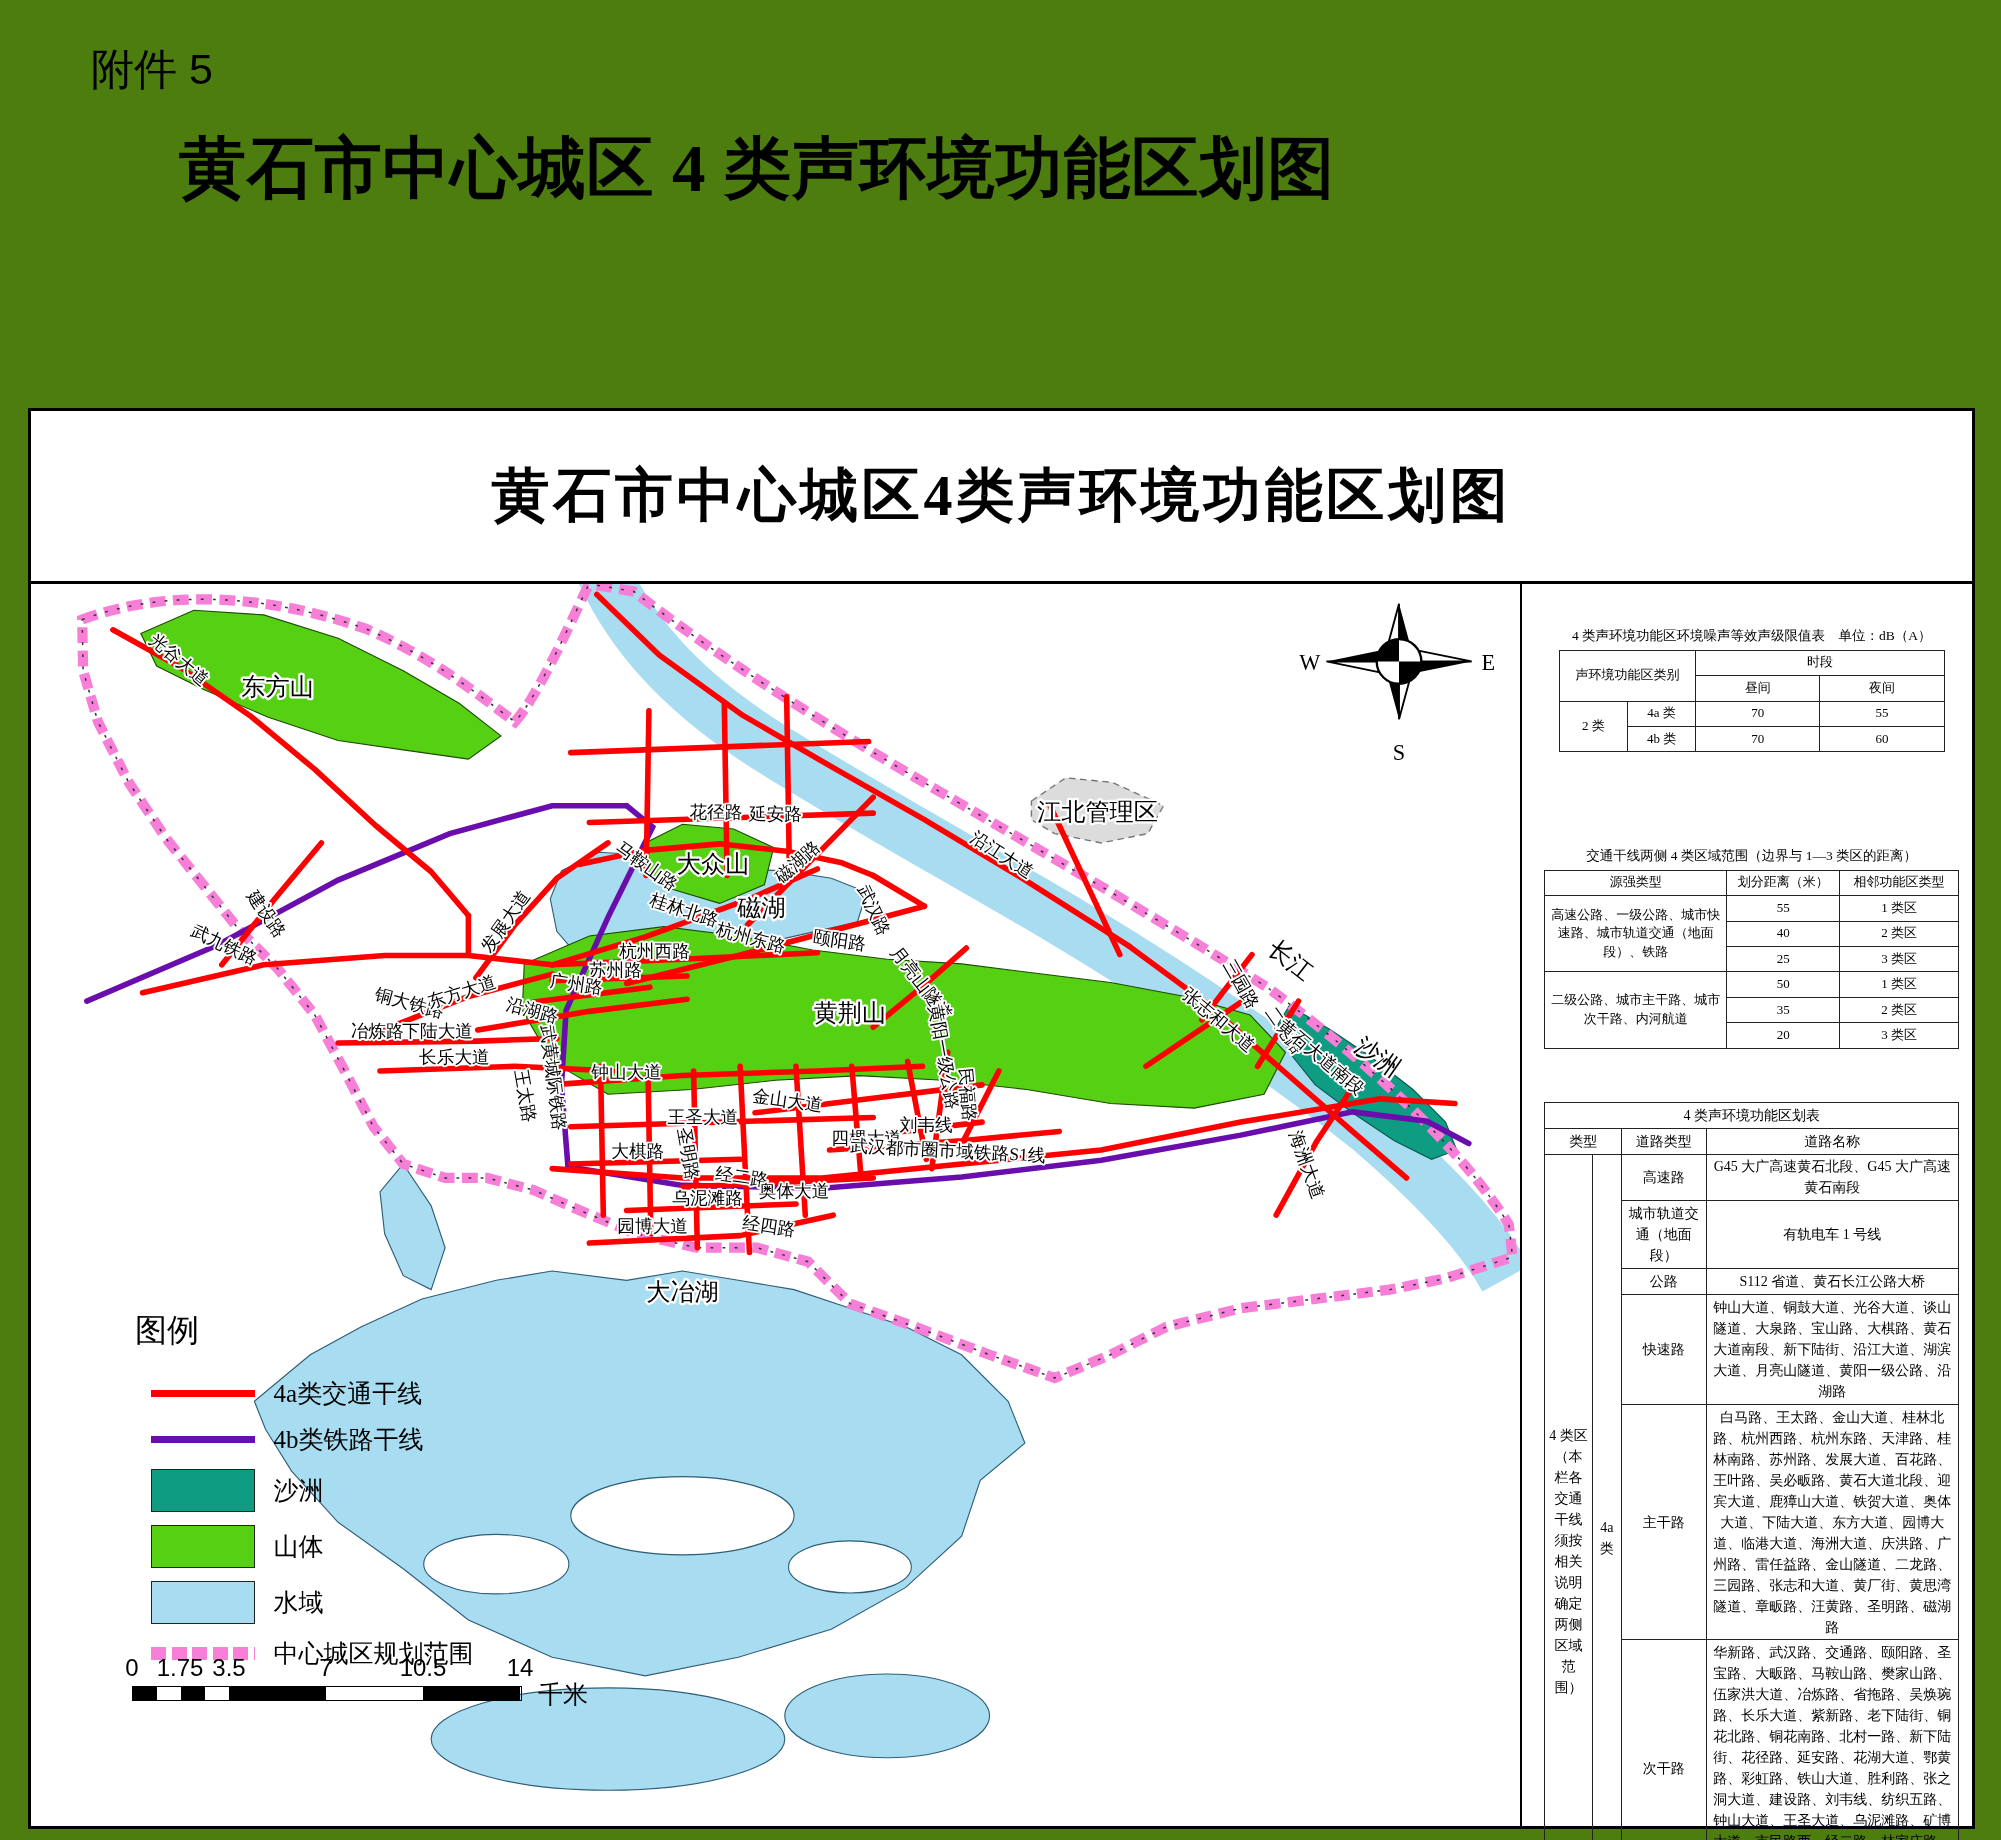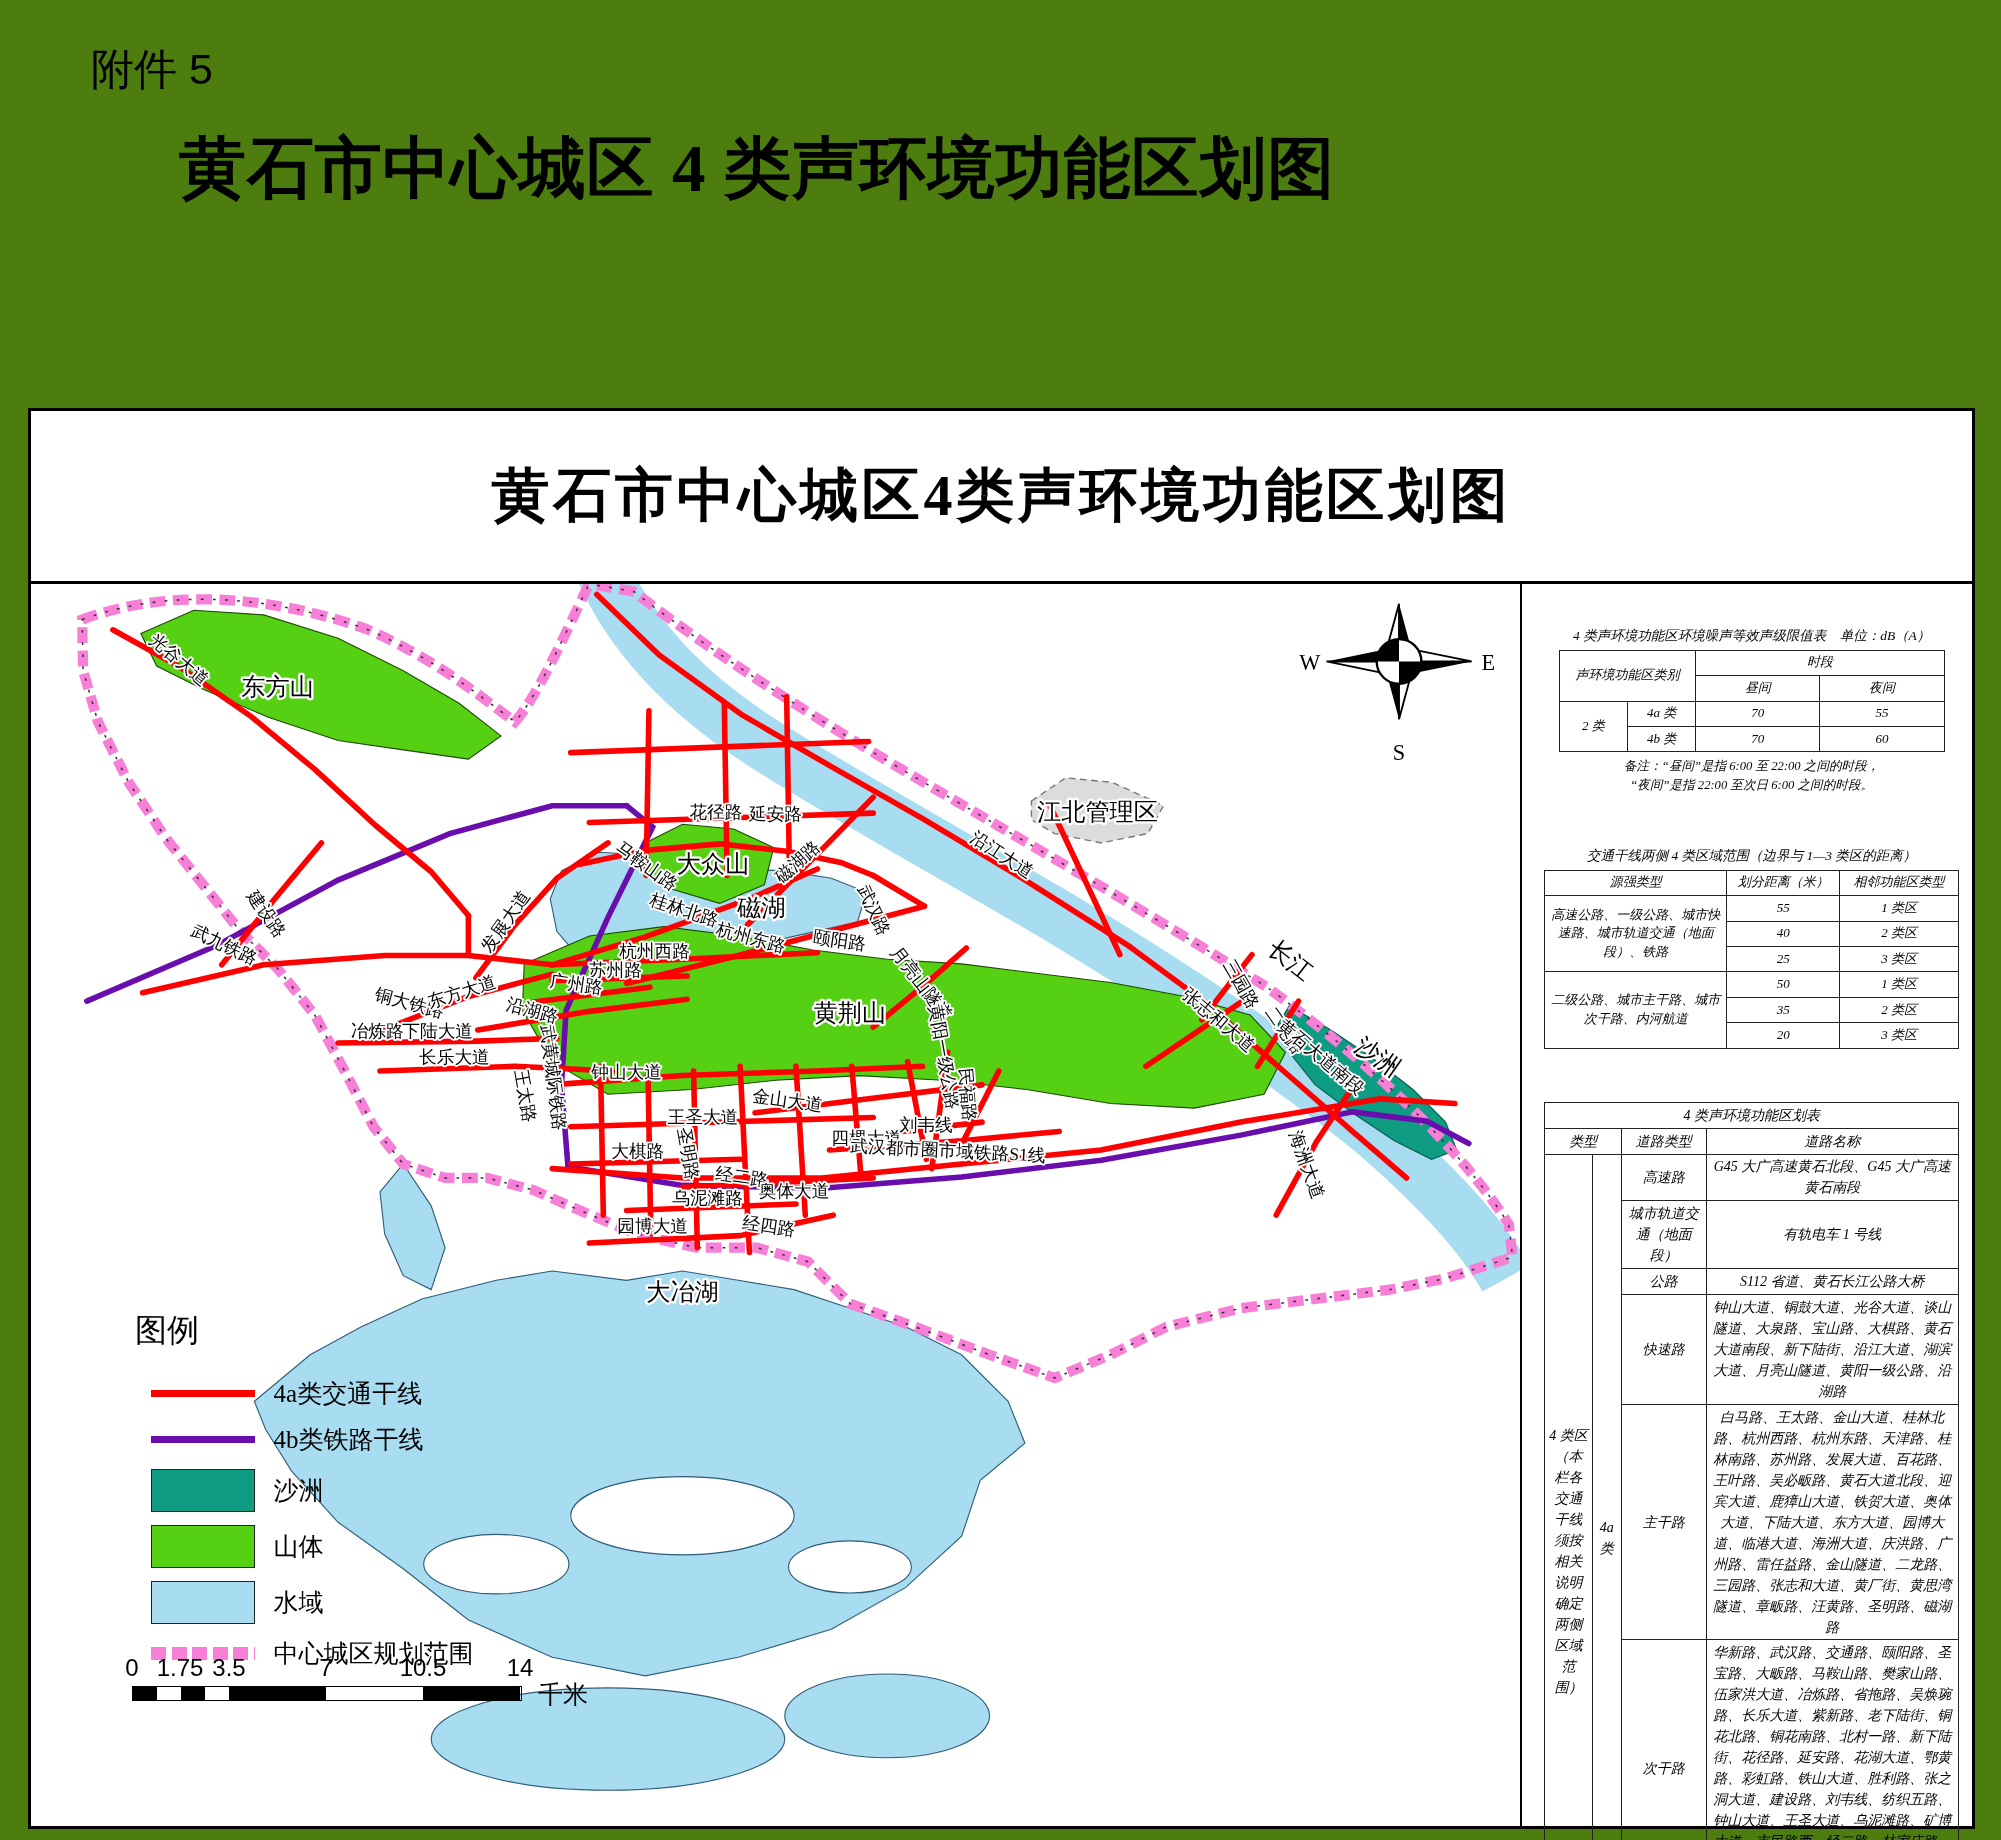--- a/index.html
+++ b/index.html
@@ -43,21 +43,21 @@
   .scalebar{position:absolute;left:101px;top:1070px;width:522px;
         font-family:"Liberation Sans",sans-serif;}
   .sb-ticks{position:relative;height:28px;font-size:24px;}
   .sb-ticks span{position:absolute;transform:translateX(-50%);}
   .sb-bar{position:relative;margin-top:3.7px;height:13px;width:388px;border:1.9px solid #000;
         display:flex;box-sizing:content-box;}
   .sb-bar div{height:100%;}
   .sb-unit{position:absolute;left:406px;top:24px;font-size:25px;
         font-family:Liberation Sans, sans-serif;}
   
-  .panel{position:relative;flex:1;background:#fff;font-style:italic;}
+  .panel{position:relative;flex:1;background:#fff;}
   .pblock{position:absolute;left:22.4px;right:13px;}
   .pt{text-align:center;font-size:13.5px;margin-bottom:4.7px;}
   table.t{border-collapse:collapse;margin:0 auto;}
   table.t td{border:1.4px solid #222;text-align:center;padding:2.8px 5.6px;font-size:13px;
         line-height:1.45;}
   .t1 td{min-width:56px;}
   .t2 td.src{width:177px;}
   .t2 td{padding:5.6px 5.6px;}
   .note{font-size:12.6px;text-align:center;margin-top:4.7px;line-height:1.5;}
   table.t3{width:100%;}
@@ -316,24 +316,20 @@
               <td>70</td>
               <td>55</td>
             </tr>
             <tr>
               <td>4b 类</td>
               <td>70</td>
               <td>60</td>
             </tr>
           </tbody>
             </table>
-          <div class="note">
-            <div>备注：“昼间”是指 6:00 至 22:00 之间的时段，</div>
-            <div>“夜间”是指 22:00 至次日 6:00 之间的时段。</div>
-          </div>
         </div>
 
         <div class="pblock" style="top:263px;">
           <div class="pt">交通干线两侧 4 类区域范围（边界与 1—3 类区的距离）</div>
           <table class="t t2">
             <tbody>
                 <tr>
               <td class="src">源强类型</td>
               <td style="width:104px">划分距离（米）</td>
               <td style="width:112px">相邻功能区类型</td>

